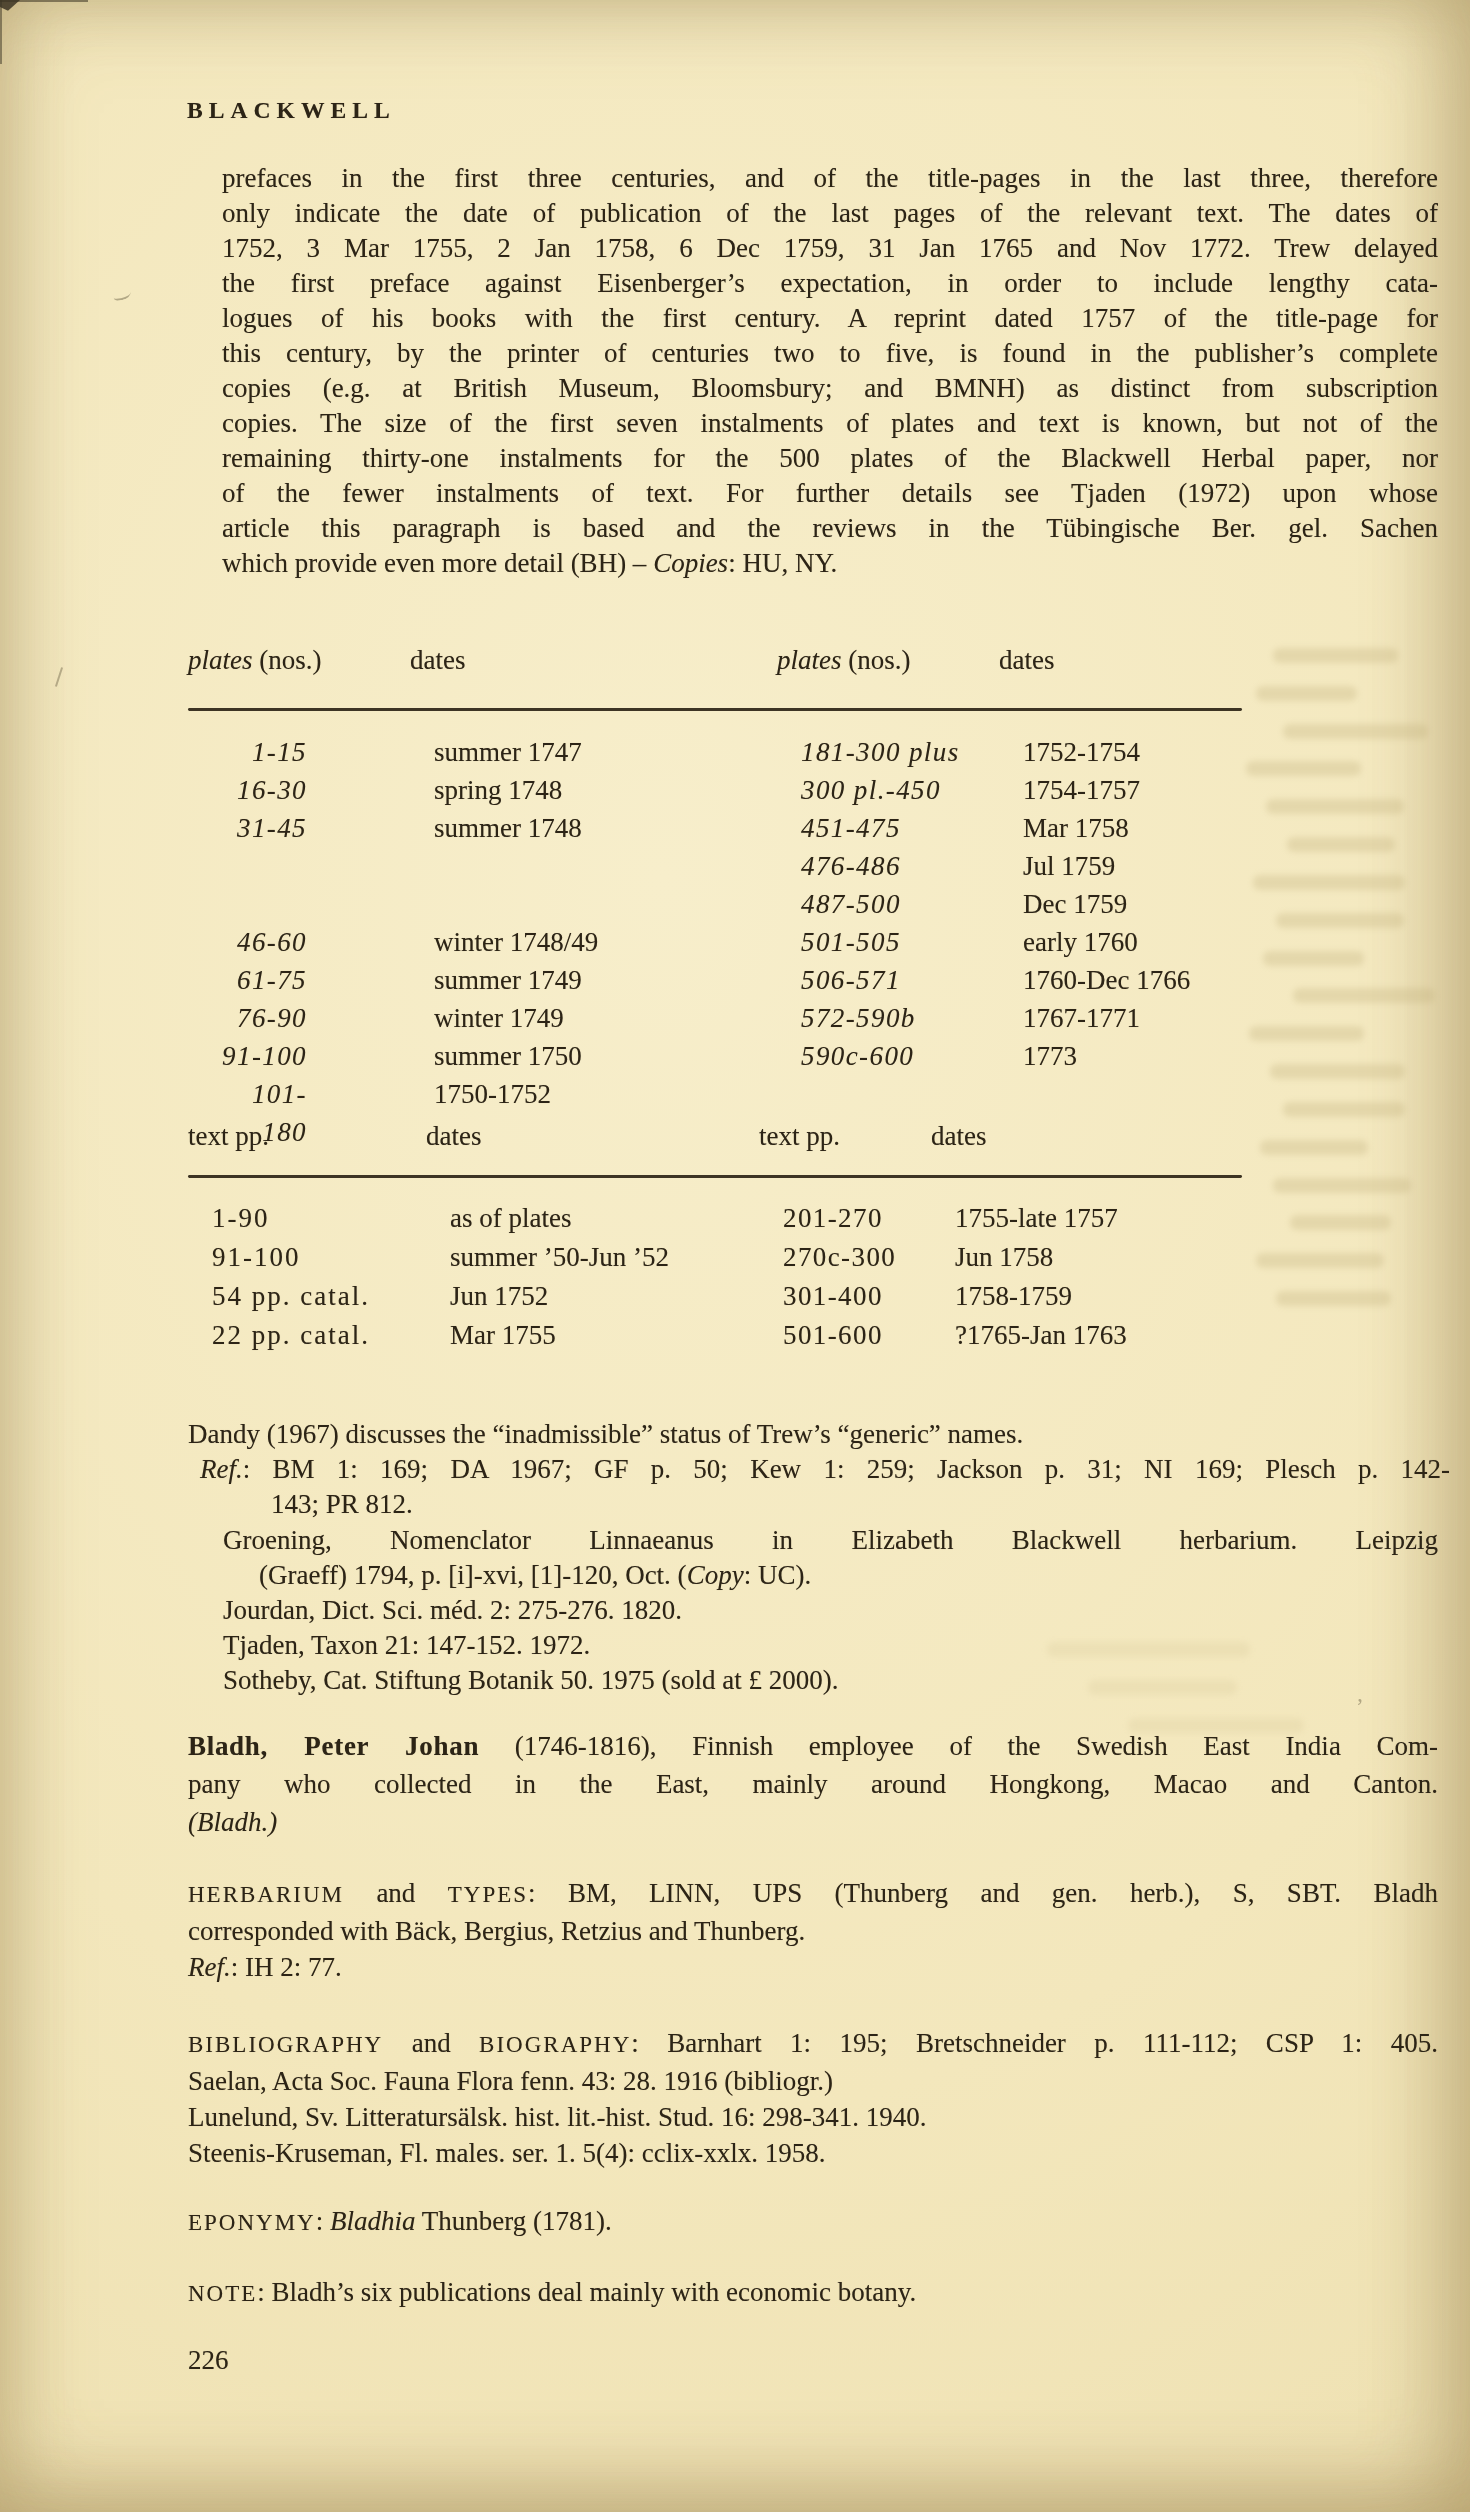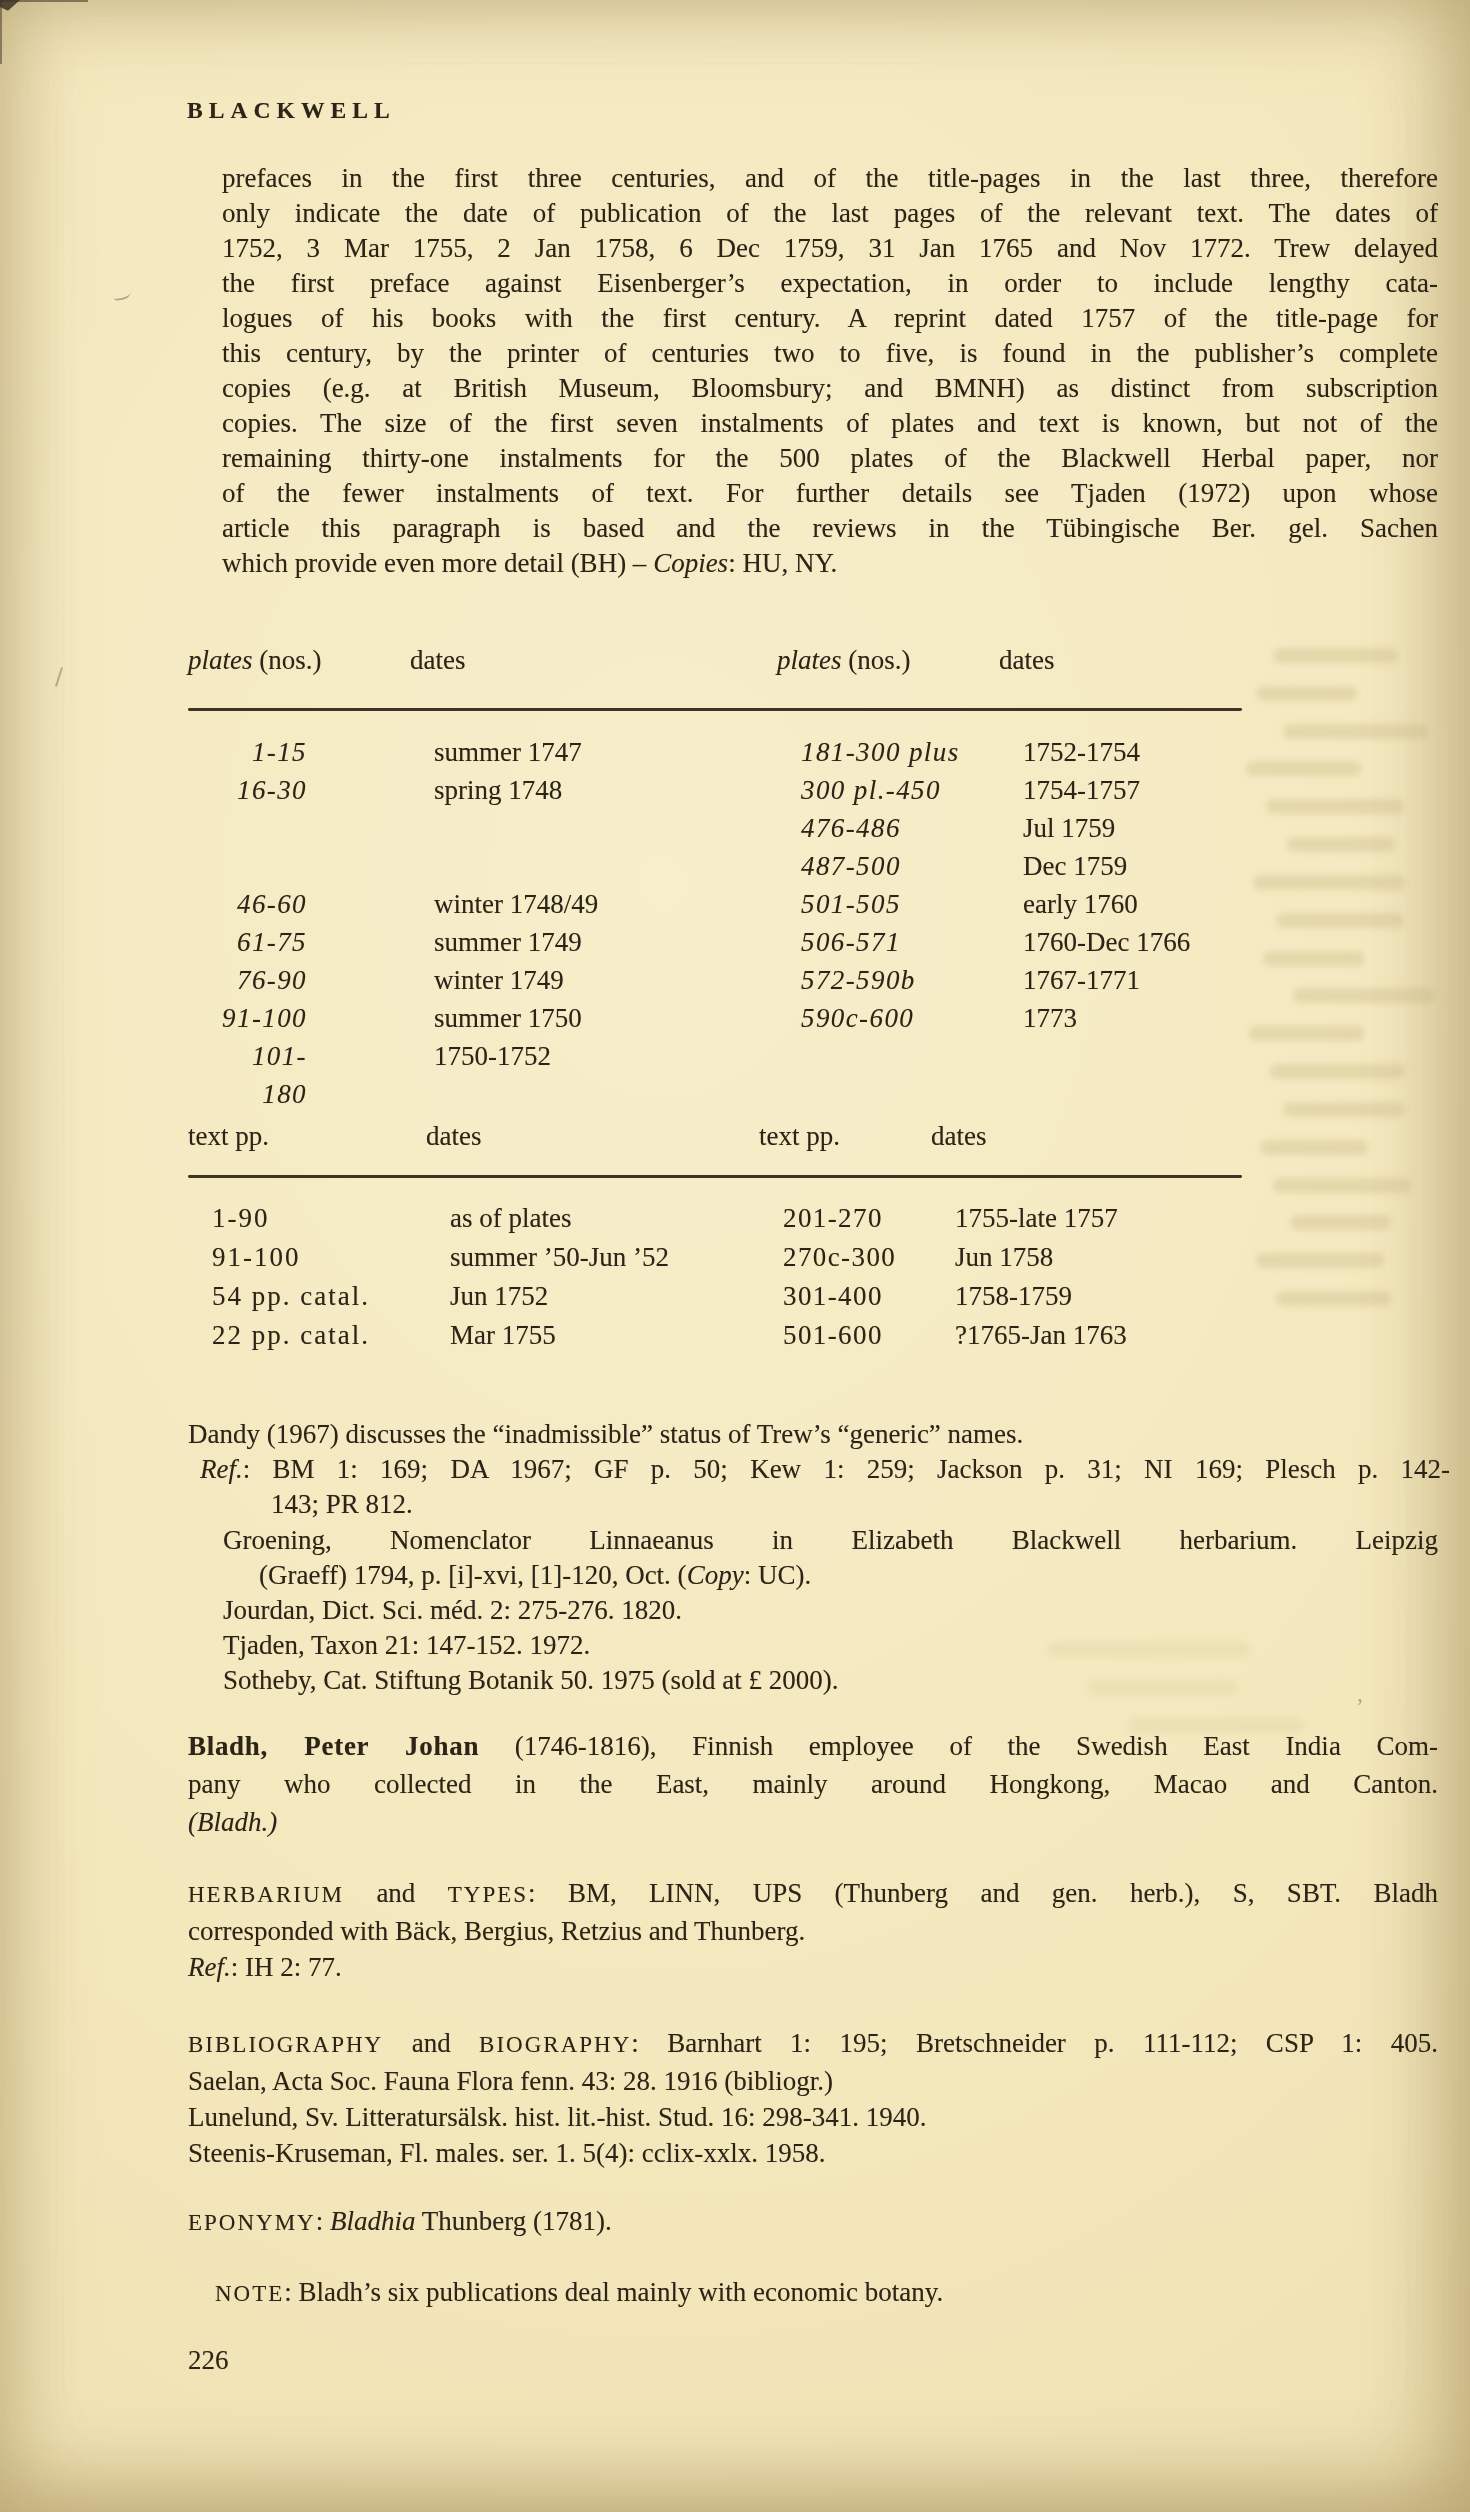--- a/index.html
+++ b/index.html
@@ -114,20 +114,26 @@
         <div class="cell rc4">1752-1754</div>
       </div>
 
       <div class="trow">
         <div class="cell rc1">16-30</div>
         <div class="cell rc2">spring 1748</div>
         <div class="cell rc3">300 pl.-450</div>
         <div class="cell rc4">1754-1757</div>
       </div>
 
+      <div class="trow">
+        <div class="cell rc1">31-45</div>
+        <div class="cell rc2">summer 1748</div>
+        <div class="cell rc3">451-475</div>
+        <div class="cell rc4">Mar 1758</div>
+      </div>
 
       <div class="trow">
         <div class="cell rc1"></div>
         <div class="cell rc2"></div>
         <div class="cell rc3">476-486</div>
         <div class="cell rc4">Jul 1759</div>
       </div>
 
       <div class="trow">
         <div class="cell rc1"></div>
@@ -241,18 +247,18 @@
 
   <div class="abs txt" style="left:188px;top:2025px;width:1250px;line-height:36px;">
     <div class="jl"><span class="sc">BIBLIOGRAPHY</span><span> and </span><span class="sc">BIOGRAPHY</span><span>: Barnhart 1: 195; Bretschneider p. 111-112; CSP 1: 405.</span></div>
     <div>Saelan, Acta Soc. Fauna Flora fenn. 43: 28. 1916 (bibliogr.)</div>
     <div>Lunelund, Sv. Litteratursälsk. hist. lit.-hist. Stud. 16: 298-341. 1940.</div>
     <div>Steenis-Kruseman, Fl. males. ser. 1. 5(4): cclix-xxlx. 1958.</div>
   </div>
 
   <div class="abs txt" style="left:188px;top:2204px;"><span class="sc">EPONYMY</span><span>: </span><span class="it">Bladhia</span><span> Thunberg (1781).</span></div>
 
-  <div class="abs txt" style="left:188px;top:2275px;margin-left:27px;"><span class="sc">NOTE</span><span>: Bladh’s six publications deal mainly with economic botany.</span></div>
+  <div class="abs txt" style="left:188px;top:2275px;"><span class="sc">NOTE</span><span>: Bladh’s six publications deal mainly with economic botany.</span></div>
 
   <div class="abs txt" style="left:188px;top:2343px;">226</div>
 
 </div>
 
 
 </body></html>

